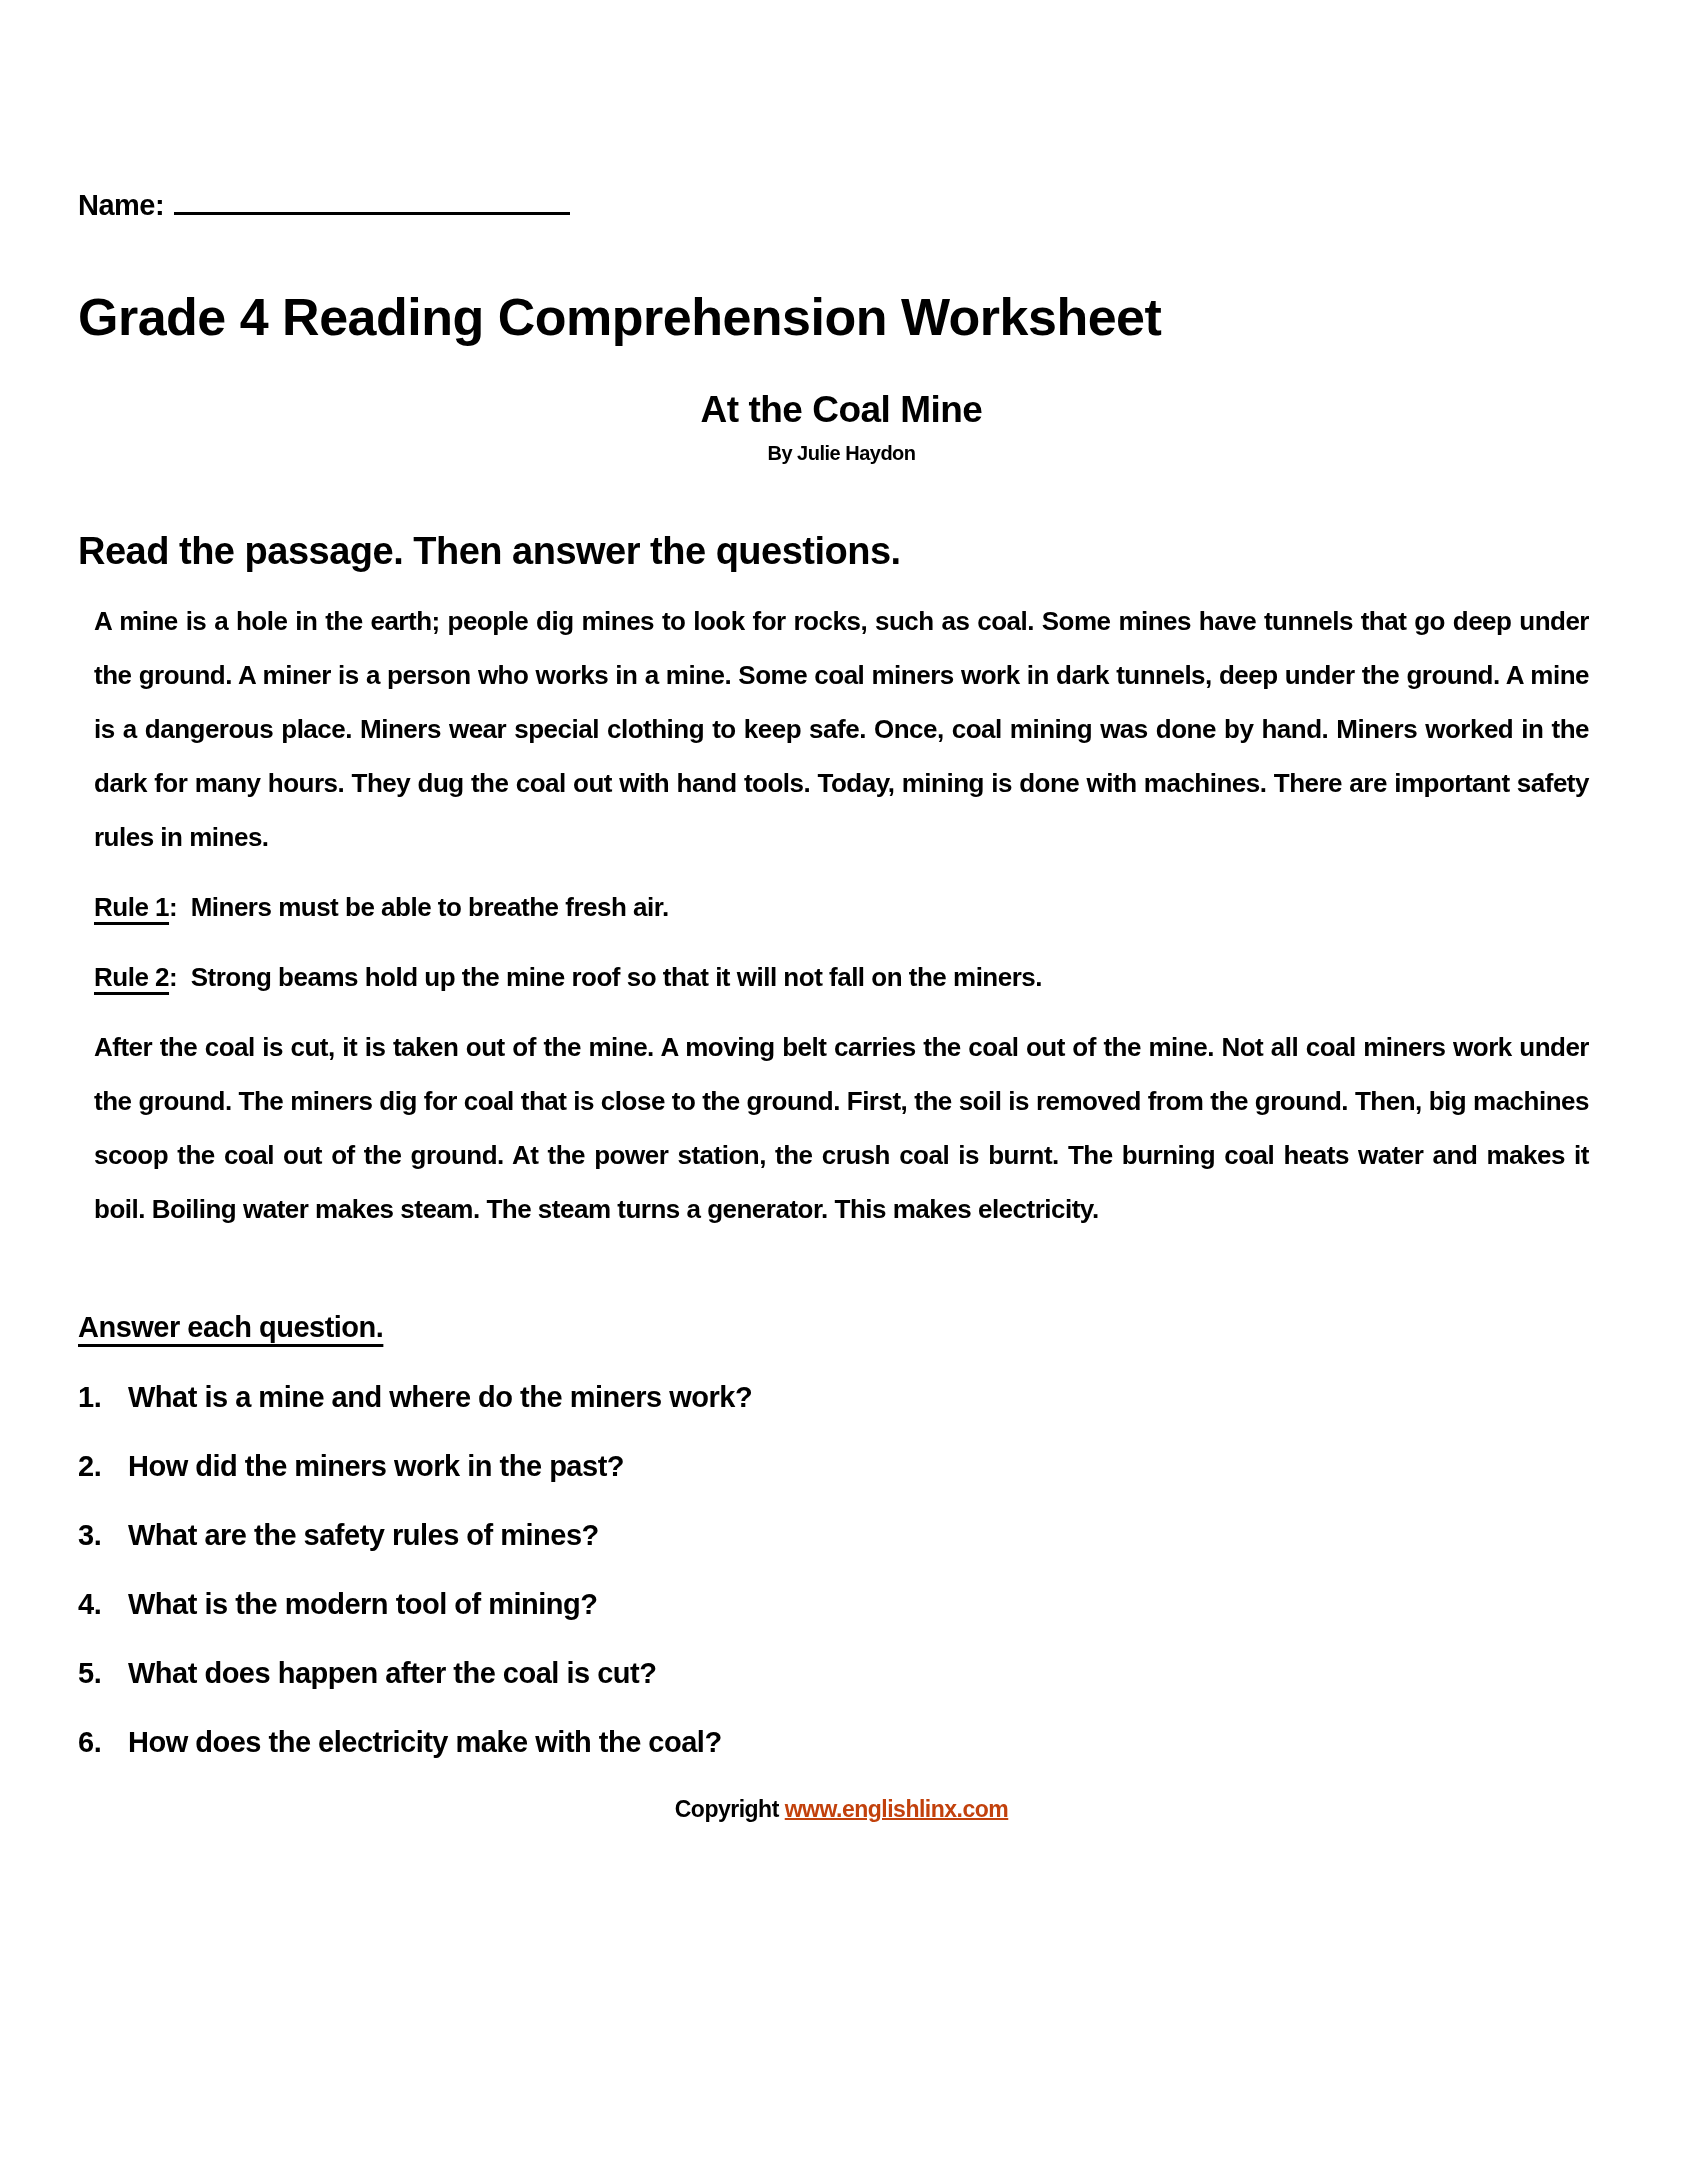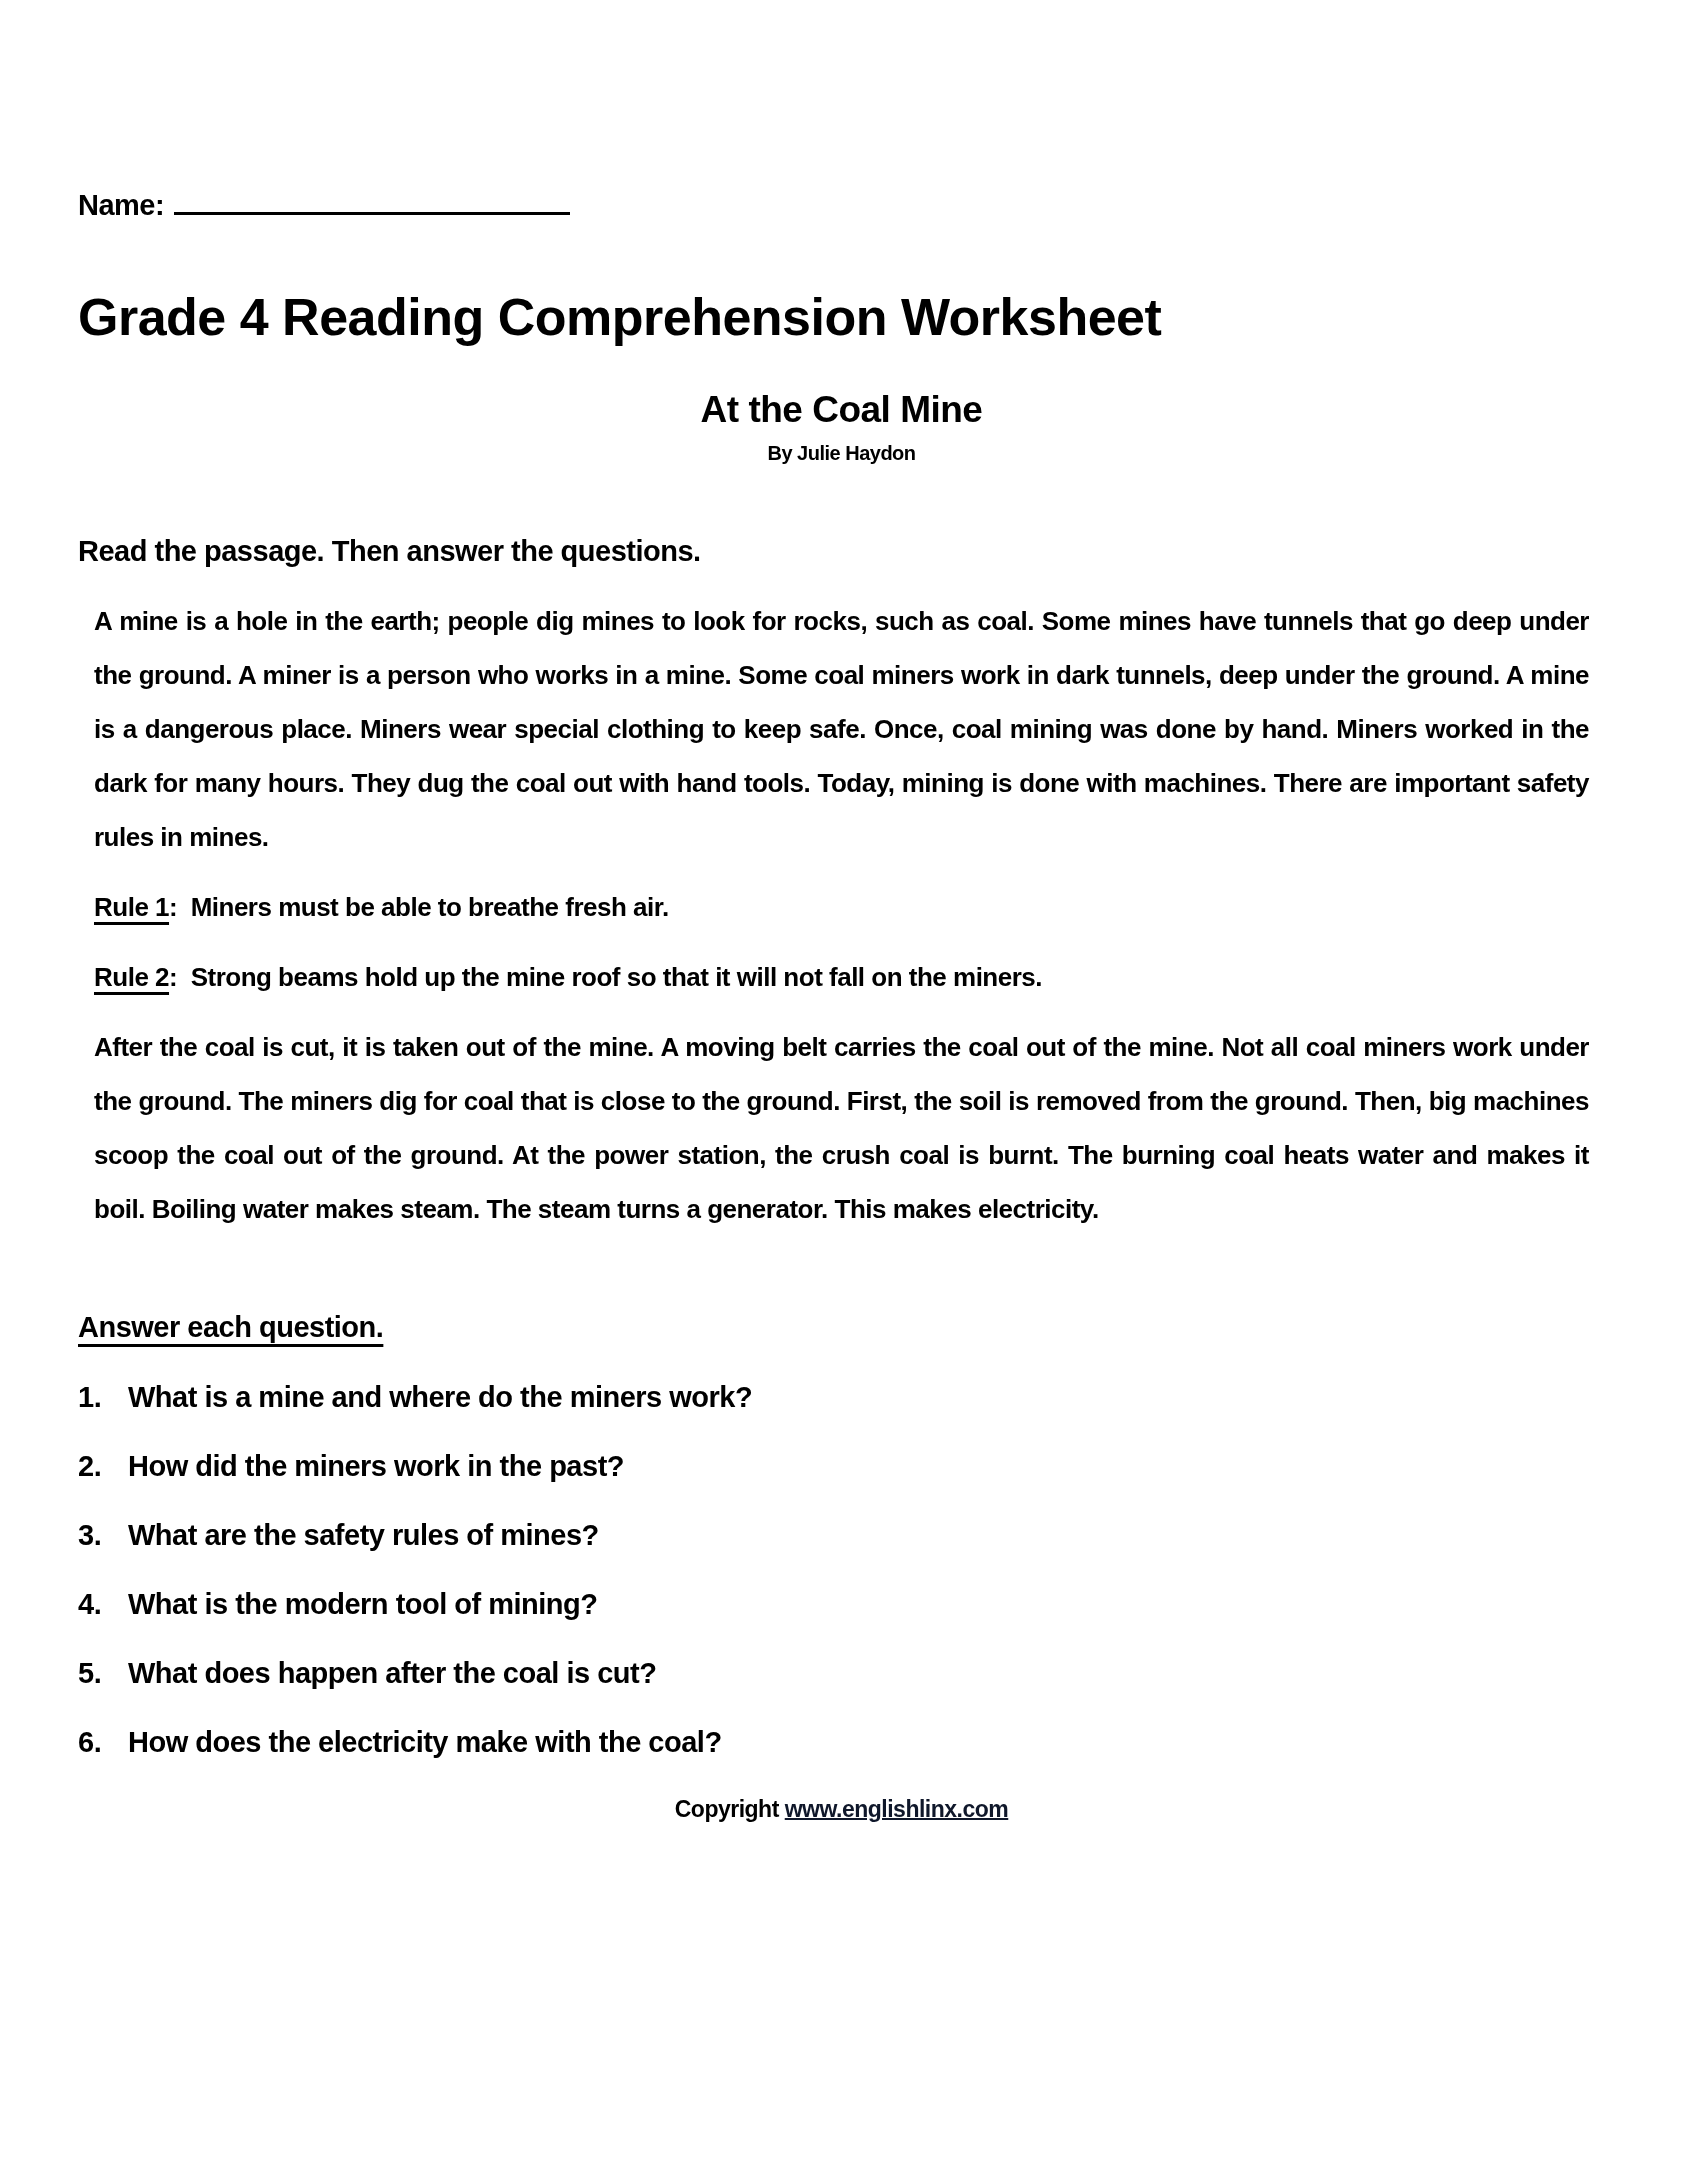--- a/index.html
+++ b/index.html
@@ -44,21 +44,21 @@
     margin-top: 40px;
     line-height: 1.2;
   }
   .byline {
     text-align: center;
     font-size: 20px;
     margin-top: 8px;
     line-height: 1.2;
   }
   .instructions {
-    font-size: 29px;
+    font-size: 38px;
     margin-top: 59px;
     line-height: 54px;
   }
   .passage p, .rule-line {
     font-size: 26px;
     line-height: 54px;
     margin: 16px;
   }
   .passage p { text-align: justify; }
   .rule-label { text-decoration: underline; text-decoration-thickness: 3px; text-underline-offset: 6px; }
@@ -80,21 +80,21 @@
     margin-bottom: 39px;
   }
   .q-num { width: 50px; flex: 0 0 50px; }
   .q-text { flex: 1; }
   .footer {
     text-align: center;
     font-size: 23px;
     margin-top: 14px;
   }
   .footer a {
-    color: #0f172a;
+    color: #c2410c;
     text-decoration: underline;
     text-decoration-thickness: 2px;
   }
 </style>
 </head>
 <body>
 
 <div class="page">
 
   <div class="header-row">

